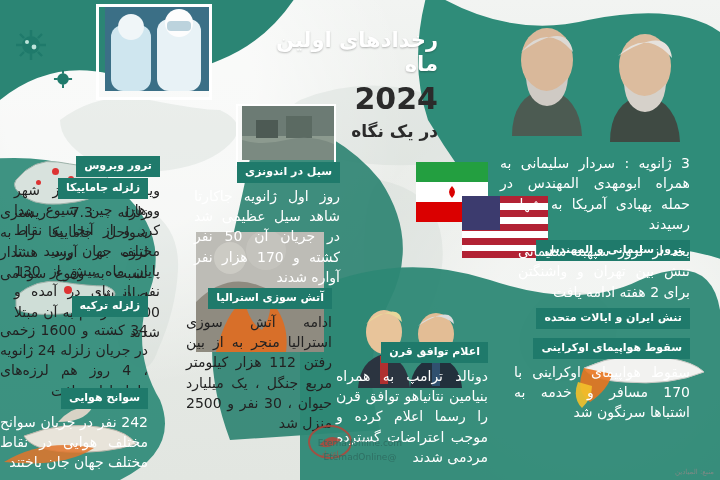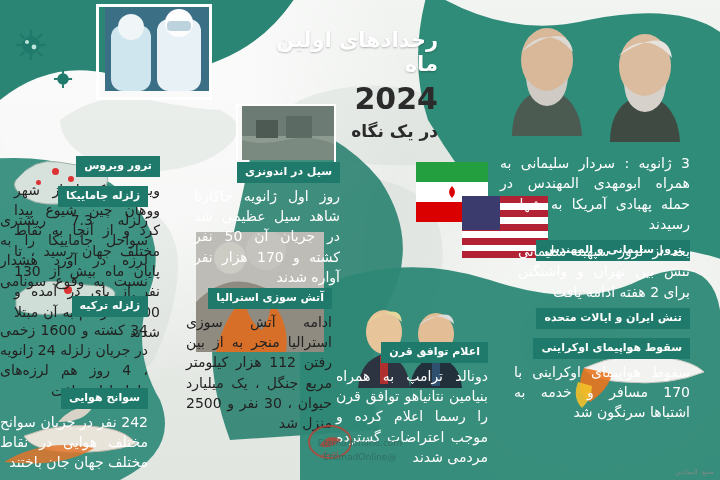--- a/index.html
+++ b/index.html
@@ -266,21 +266,21 @@
       <path d="M10 52 q-10 22 6 34 q18-12 22-28z" fill="#e8761f" opacity=".9"></path>
       <path d="M4 66 q-6 16 4 26 q10-10 10-22z" fill="#f3c02a" opacity=".9"></path>
     </svg>
   </div>
 
   <div class="card" style="right:560px;top:154px;width:146px;text-align:right;">
     <div class="title-ribbon">ترور ویروس</div>
     <div class="body-text">ویروس کرونا از شهر ووهان چین شیوع پیدا کرد و از آنجا به نقاط مختلف جهان رسید ، تا پایان ماه بیش از 130 نفر از پای در آمده و 6000 نفر هم به آن مبتلا شدند</div>
   </div>
 
-  <div class="card" style="right:572px;top:184px;width:148px;text-align:right;">
+  <div class="card" style="right:572px;top:176px;width:148px;text-align:right;">
     <div class="title-ribbon">زلزله جاماییکا</div>
     <div class="body-text">زلزله 7.3 ریشتری سواحل جاماییکا را به لرزه در آورد هشدار نسبت به وقوع سونامی صادر شد</div>
   </div>
 
   <div class="card" style="right:572px;top:294px;width:148px;text-align:right;">
     <div class="title-ribbon">زلزله ترکیه</div>
     <div class="body-text">34 کشته و 1600 زخمی در جریان زلزله 24 ژانویه ، 4 روز هم لرزه‌های زلزله ادامه یافت</div>
   </div>
 
   <div class="card" style="right:572px;top:386px;width:148px;text-align:right;">

